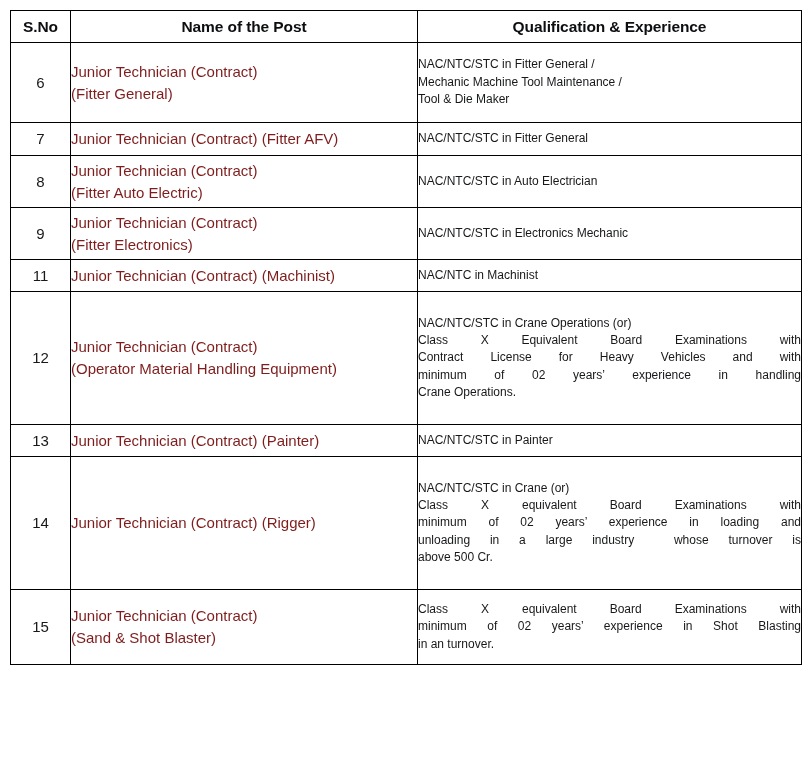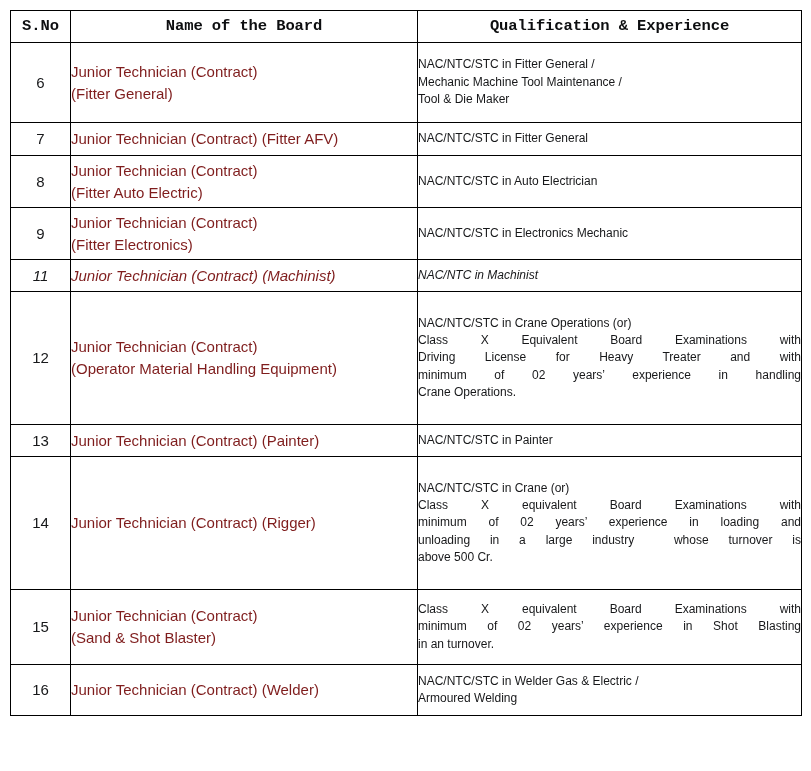--- a/index.html
+++ b/index.html
@@ -43,21 +43,20 @@
   col.c-post { width: 347px; }
   col.c-qual { width: 384px; }
 
   th.hd {
     font-weight: bold;
     font-size: 15.5px;
     letter-spacing: -0.1px;
     height: 31px;
     line-height: 1.15;
     color: #0d0e10;
-    font-family: Liberation Mono, monospace;
   }
   td.sno {
     text-align: center;
     font-size: 15px;
     line-height: 1.2;
     color: #17181a;
   }
   td.post {
     text-align: left;
     font-size: 15px;
@@ -93,21 +92,21 @@
   <div class="table-wrap">
     <table class="post-table">
       <colgroup>
         <col class="c-sno">
         <col class="c-post">
         <col class="c-qual">
       </colgroup>
       <thead>
         <tr>
           <th class="hd">S.No</th>
-          <th class="hd">Name of the Board</th>
+          <th class="hd">Name of the Post</th>
           <th class="hd">Qualification &amp; Experience</th>
         </tr>
       </thead>
       <tbody id="table-body">
           <tr style="height: 80px;">
             <td class="sno">6</td>
             <td class="post">
               <span class="pline">Junior Technician (Contract)</span>
               <span class="pline">(Fitter General)</span>
             </td>
@@ -139,39 +138,39 @@
           <tr style="height: 52px;">
             <td class="sno">9</td>
             <td class="post">
               <span class="pline">Junior Technician (Contract)</span>
               <span class="pline">(Fitter Electronics)</span>
             </td>
             <td class="qual">
               <span class="qline last">NAC/NTC/STC in Electronics Mechanic</span>
             </td>
           </tr>
-          <tr style="height: 32px; font-style: italic;">
+          <tr style="height: 32px;">
             <td class="sno">11</td>
             <td class="post">
               <span class="pline">Junior Technician (Contract) (Machinist)</span>
             </td>
             <td class="qual">
               <span class="qline last">NAC/NTC in Machinist</span>
             </td>
           </tr>
           <tr style="height: 133px;">
             <td class="sno">12</td>
             <td class="post">
               <span class="pline">Junior Technician (Contract)</span>
               <span class="pline">(Operator Material Handling Equipment)</span>
             </td>
             <td class="qual justify">
               <span class="qline last">NAC/NTC/STC in Crane Operations (or)</span>
               <span class="qline j">Class X Equivalent Board Examinations with</span>
-              <span class="qline j">Driving License for Heavy Treater and with</span>
+              <span class="qline j">Contract License for Heavy Vehicles and with</span>
               <span class="qline j">minimum of 02 years’ experience in handling</span>
               <span class="qline last">Crane Operations.</span>
             </td>
           </tr>
           <tr style="height: 32px; padding-left: 17px;">
             <td class="sno">13</td>
             <td class="post">
               <span class="pline">Junior Technician (Contract) (Painter)</span>
             </td>
             <td class="qual">
@@ -196,26 +195,16 @@
             <td class="post">
               <span class="pline">Junior Technician (Contract)</span>
               <span class="pline">(Sand &amp; Shot Blaster)</span>
             </td>
             <td class="qual justify">
               <span class="qline j">Class X equivalent Board Examinations with</span>
               <span class="qline j">minimum of 02 years’ experience in Shot Blasting</span>
               <span class="qline last">in an turnover.</span>
             </td>
           </tr>
-          <tr style="height: 51px;">
-            <td class="sno">16</td>
-            <td class="post">
-              <span class="pline">Junior Technician (Contract) (Welder)</span>
-            </td>
-            <td class="qual">
-              <span class="qline last">NAC/NTC/STC in Welder Gas &amp; Electric /</span>
-              <span class="qline last">Armoured Welding</span>
-            </td>
-          </tr>
         </tbody>
     </table>
   </div>
 </div>
 
 </body></html>

